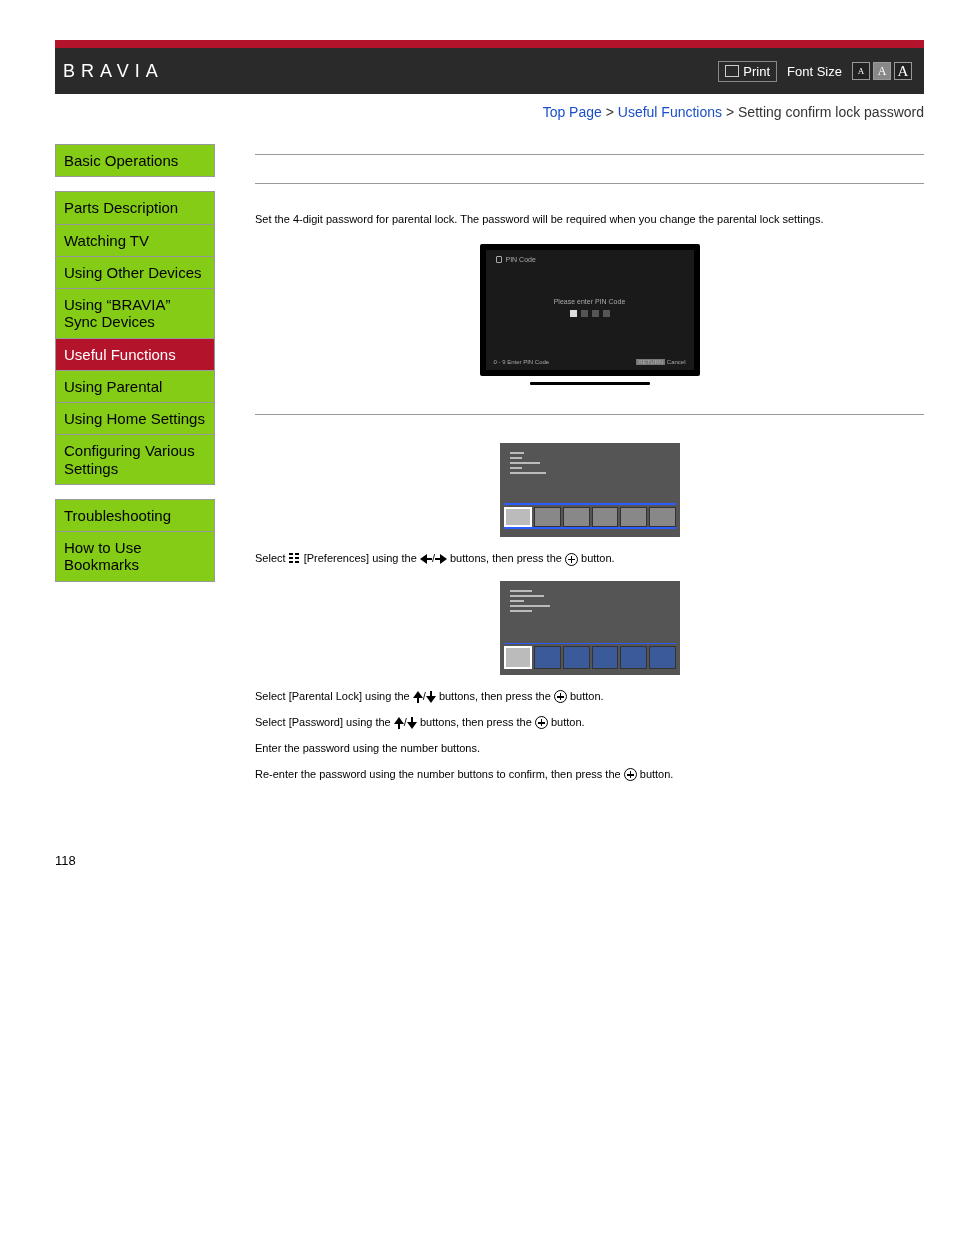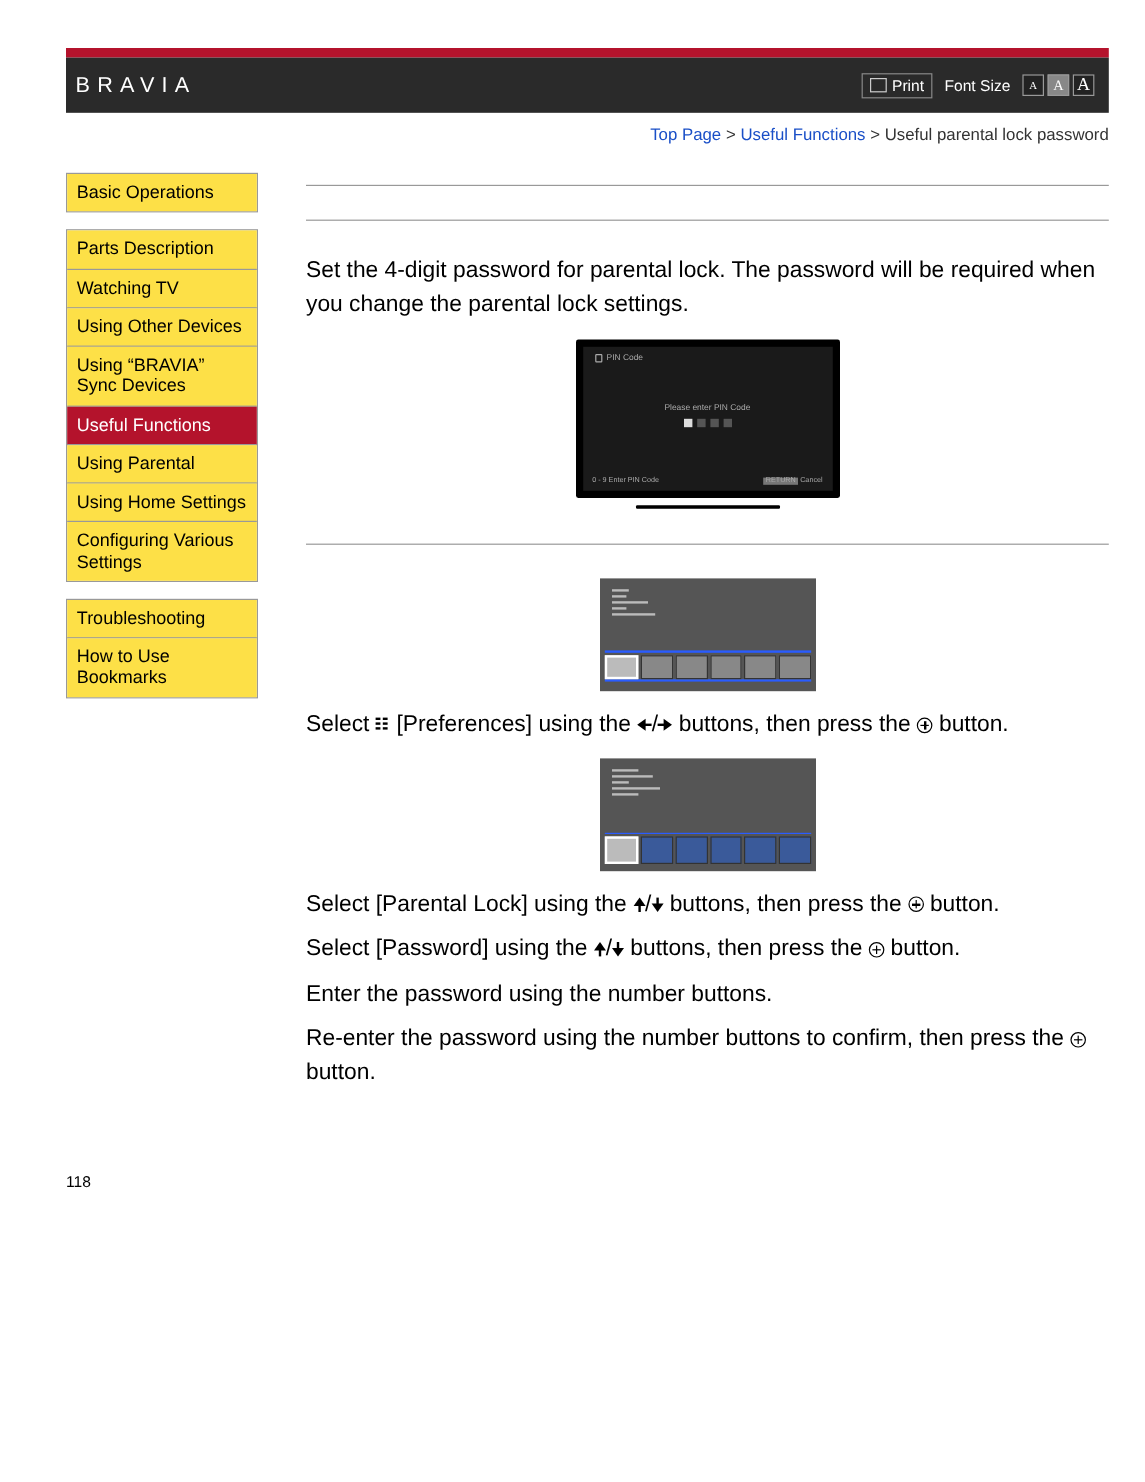--- a/index.html
+++ b/index.html
@@ -17,26 +17,26 @@
   .font-sizes { display: flex; gap: 3px; }
   .fs { border: 1px solid #999; width: 18px; height: 18px; display: flex; align-items: center; justify-content: center; cursor: pointer; font-family: "Times New Roman", serif; }
   .fs1 { font-size: 9px; background:#222; }
   .fs2 { font-size: 12px; background: #888; color:#fff; }
   .fs3 { font-size: 15px; background:#222; }
   .content-wrap { display: flex; gap: 40px; margin-top: 0; }
   .breadcrumb { text-align: right; font-size: 14px; color: #333; margin: 10px 0 6px 0; }
   .breadcrumb a { color: #1a4fc7; text-decoration: none; cursor: pointer; }
   .sidebar { width: 160px; flex-shrink: 0; margin-top: 18px; }
   .nav-group { border: 1px solid #999; margin-bottom: 14px; }
-  .nav-item { border-bottom: 1px solid #999; padding: 7px 8px; font-size: 15px; line-height: 1.15; cursor: pointer; background:#fde047; }
+  .nav-item { border-bottom: 1px solid #999; padding: 7px 8px; font-size: 15px; line-height: 1.15; cursor: pointer; background:#84cc16; }
   .nav-group .nav-item:last-child { border-bottom: none; }
   .nav-item.active { background: #b4132c; color: #fff; }
   .main { flex: 1; }
   .section-divider { border: none; border-top: 1px solid #999; margin: 28px 0; }
-  .body-text { font-size: 19px; line-height: 1.45; margin: 10px 0; }
+  .body-text { font-size: 11px; line-height: 1.45; margin: 10px 0; }
   .tv-frame { width: 220px; margin: 16px auto; }
   .tv-bezel { background: #000; padding: 6px; border-radius: 2px; }
   .tv-screen { background: #1a1a1a; height: 120px; position: relative; color:#aaa; font-size:7px; }
   .tv-title { position:absolute; top:6px; left:10px; display:flex; gap:4px; align-items:center; }
   .tv-lock { width:6px; height:7px; border:1px solid #aaa; border-radius:1px; }
   .tv-msg { position:absolute; top:48px; width:100%; text-align:center; }
   .tv-dots { position:absolute; top:60px; width:100%; display:flex; justify-content:center; gap:4px; }
   .tv-dot { width:7px; height:7px; background:#555; }
   .tv-dot.on { background:#ddd; }
   .tv-footer { position:absolute; bottom:5px; left:8px; right:8px; display:flex; justify-content:space-between; font-size:6px; }
@@ -91,21 +91,21 @@
         <div class="fs fs3">A</div>
       </div>
     </div>
   </div>
 
   <div class="breadcrumb">
     <a>Top Page</a>
     <span>&gt;</span>
     <a>Useful Functions</a>
     <span>&gt;</span>
-    <span>Useful parental lock password</span>
+    <span>Setting confirm lock password</span>
   </div>
 
   <div class="content-wrap">
     <nav class="sidebar">
       <div class="nav-group">
         <div class="nav-item">Basic Operations</div>
       </div>
       <div class="nav-group">
         <div class="nav-item">Parts Description</div>
         <div class="nav-item">Watching TV</div>

